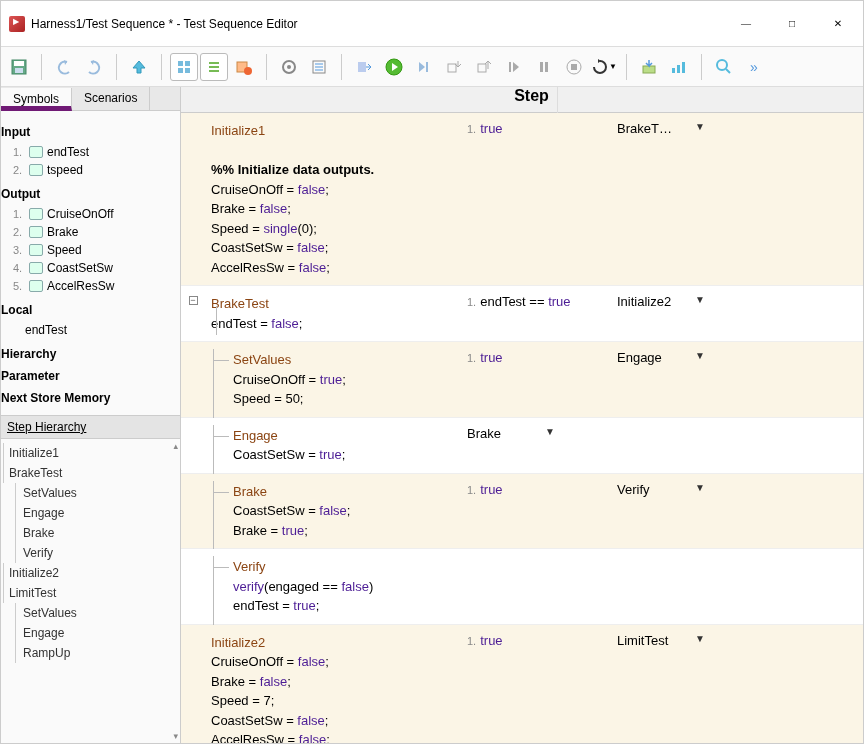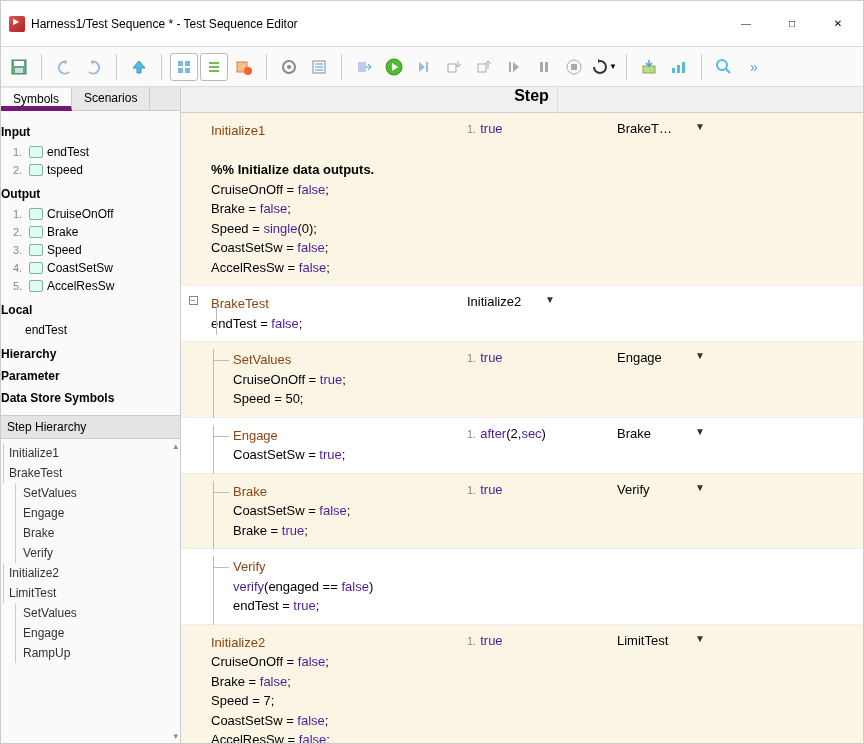--- a/index.html
+++ b/index.html
@@ -17,21 +17,21 @@
 .main { flex: 1; display: flex; min-height: 0; }
 .left-panel { width: 180px; display: flex; flex-direction: column; border-right: 1px solid #ccc; background: #f0f0f0; }
 .tabs { display: flex; height: 24px; border-bottom: 1px solid #ccc; background: #e8e8e8; }
 .tab { padding: 4px 12px; font-size: 12px; background: #e8e8e8; border-right: 1px solid #ccc; }
 .tab.active { background: #fafafa; border-bottom: 5px solid #701a75; position: relative; top: 1px; }
 .symbols-body { flex: 0 0 auto; padding: 6px 0; background: #fafafa; font-size: 12px; overflow: auto; }
 .sym-header { font-weight: bold; margin: 8px 0 4px; }
 .sym-item { padding: 2px 0 2px 12px; display: flex; align-items: center; gap: 4px; }
 .sym-num { color: #888; font-size: 11px; width: 12px; }
 .sym-icon { width: 14px; height: 12px; border: 1px solid #8aa; background: #dfe; border-radius: 2px; display:inline-block; }
-.hier-header { background: #e4e4e4; padding: 4px 6px; border-top: 1px solid #ccc; border-bottom: 1px solid #ccc; font-size: 12px; }
+.hier-header { background: #e4e4e4; padding: 4px 6px; border-top: 1px solid #ccc; border-bottom: 1px solid #ccc; font-size: 12px; text-decoration: underline; }
 .hier-body { flex: 1; overflow: auto; background: #fafafa; padding: 4px 0; position:relative;}
 .hier-item { padding: 3px 0 3px 8px; position: relative; font-size: 12px; color: #333; }
 .hier-item::before { content: ""; position: absolute; left: 2px; top: 0; bottom: 0; width: 1px; background: #ccc; }
 .hier-item.d1 { padding-left: 22px; }
 .hier-item.d1::before { left: 14px; }
 .scroll-arrows{position:absolute;right:2px;display:flex;flex-direction:column;top:2px;bottom:2px;justify-content:space-between;}
 .scroll-arrows span{font-size:9px;color:#888;}
 .content { flex: 1; min-width: 0; display: flex; flex-direction: column; }
 .col-headers { display: flex; height: 26px; align-items: center; border-bottom: 1px solid #ccc; background: #f0f0f0; font-weight: bold; font-size: 16px; flex-direction: column; }
 .col-headers > div { padding: 0 8px; border-right: 1px solid #ddd; }
@@ -258,21 +258,21 @@
           <span class="sym-num">5.</span>
           <span class="sym-icon"></span>
           <span>AccelResSw</span>
         </div>
       <div class="sym-header">Local</div>
       <div class="sym-item" style="padding-left:24px;">
           <span>endTest</span>
         </div>
       <div class="sym-header">Hierarchy</div>
       <div class="sym-header">Parameter</div>
-      <div class="sym-header">Data Store Symbols</div>
+      <div class="sym-header">Next Store Memory</div>
     </div>
     <div class="hier-header">Step Hierarchy</div>
     <div class="hier-body">
       <div class="hier-item">Initialize1</div>
       <div class="hier-item">BrakeTest</div>
       <div class="hier-item d1">SetValues</div>
       <div class="hier-item d1">Engage</div>
       <div class="hier-item d1">Brake</div>
       <div class="hier-item d1">Verify</div>
       <div class="hier-item">Initialize2</div>
@@ -317,20 +317,21 @@
 
       <div class="step-row white">
         <div class="gutter">
             <span class="toggle-box">−</span>
           </div>
         <div class="step-cell">
           <div class="vbar"></div>
           <span class="step-name">BrakeTest</span><br>
           <span>endTest = </span><span class="kw">false</span><span>;</span>
         </div>
+        <div class="trans-cell"><span class="ord">1.</span><span>endTest == </span><span class="kw">true</span></div>
         <div class="next-cell">
             <span>Initialize2</span>
             <span class="next-arrow">▼</span>
           </div>
         <div class="desc-cell"></div>
       </div>
 
       <div class="step-row beige">
         <div class="gutter"></div>
         <div class="step-cell ind1">
@@ -347,21 +348,20 @@
         <div class="desc-cell"></div>
       </div>
 
       <div class="step-row white">
         <div class="gutter"></div>
         <div class="step-cell ind1">
           <div class="connector"></div>
           <span class="step-name">Engage</span><br>
           <span>CoastSetSw = </span><span class="kw">true</span><span>;</span>
         </div>
-        <div class="trans-cell"><span class="ord">1.</span><span class="kw">after</span><span>(2,</span><span class="kw">sec</span><span>)</span></div>
         <div class="next-cell">
             <span>Brake</span>
             <span class="next-arrow">▼</span>
           </div>
         <div class="desc-cell"></div>
       </div>
 
       <div class="step-row beige">
         <div class="gutter"></div>
         <div class="step-cell ind1">

